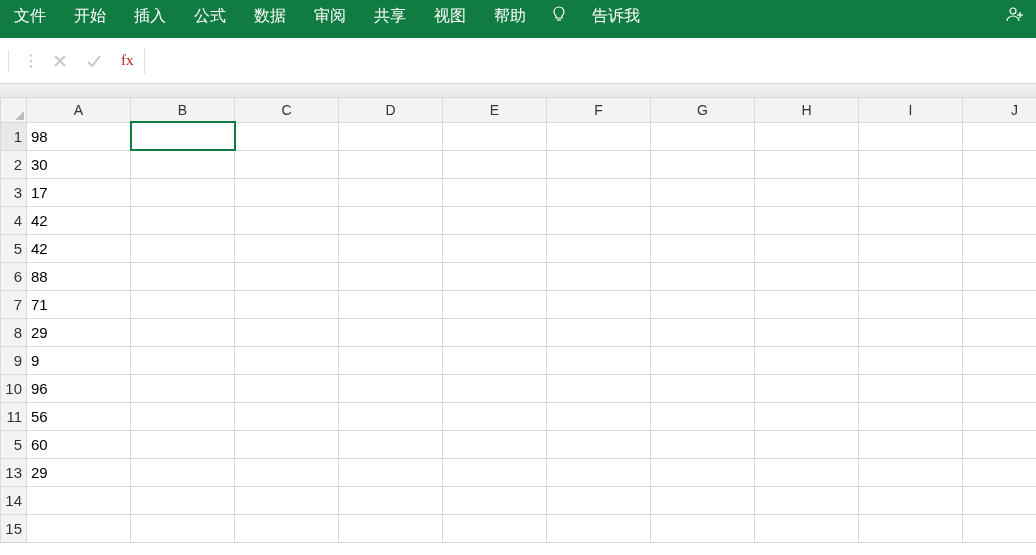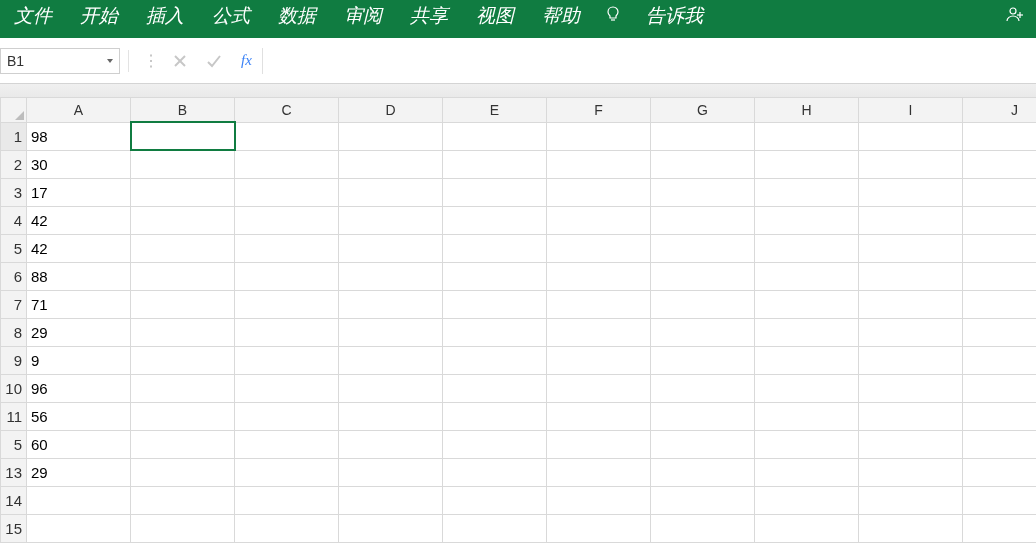--- a/index.html
+++ b/index.html
@@ -12,22 +12,21 @@
     position: relative;
   }
 
   
   .ribbon {
     background: #107c41;
     height: 28px;
     display: flex;
     align-items: stretch;
     color: #fff;
-    font-size: 19px;
-    font-style: italic;
+    font-size: 16px;
   }
   .ribbon-tab {
     padding: 4px 14px 0 14px;
     display: flex;
     align-items: center;
     cursor: pointer;
     height: 100%;
   }
   .ribbon-tab.file {
     padding-left: 14px;
@@ -82,23 +81,22 @@
   }
   .fb-btn {
     width: 34px;
     height: 26px;
     display:flex; align-items:center; justify-content:center;
     color:#bdbdbd;
     cursor: default;
   }
   .fb-btn svg { display:block; }
   .fx-label {
-    font-style: italic;
     font-family: "Times New Roman", serif;
-    color:#3b82f6;
+    color:#b91c1c;
     font-size: 15px;
     padding: 0 10px;
   }
   .formula-input {
     flex:1;
     height: 26px;
     border: none;
     border-left: 1px solid #e0e0e0;
     outline: none;
     font-size:14px;
@@ -225,24 +223,20 @@
       <circle cx="7" cy="5" r="3"></circle>
       <path d="M1 15c0-3 3-5 6-5s6 2 6 5"></path>
       <line x1="14" y1="6" x2="14" y2="12"></line>
       <line x1="11" y1="9" x2="17" y2="9"></line>
     </svg>
   </div>
 </div>
 <div class="ribbon-stripe"></div>
 
 <div class="formula-row">
-  <div class="name-box">
-    <span class="name-box-text">B1</span>
-    <span class="name-box-caret"></span>
-  </div>
   <div class="fb-sep"></div>
   <div class="fb-divider-dots">⋮</div>
   <div class="fb-btn">
     <svg width="14" height="14" viewBox="0 0 14 14" stroke="#c7c7c7" stroke-width="2">
         <line x1="2" y1="2" x2="12" y2="12"></line>
         <line x1="12" y1="2" x2="2" y2="12"></line>
       </svg>
   </div>
   <div class="fb-btn">
     <svg width="16" height="14" viewBox="0 0 16 14" stroke="#c7c7c7" stroke-width="2" fill="none">

